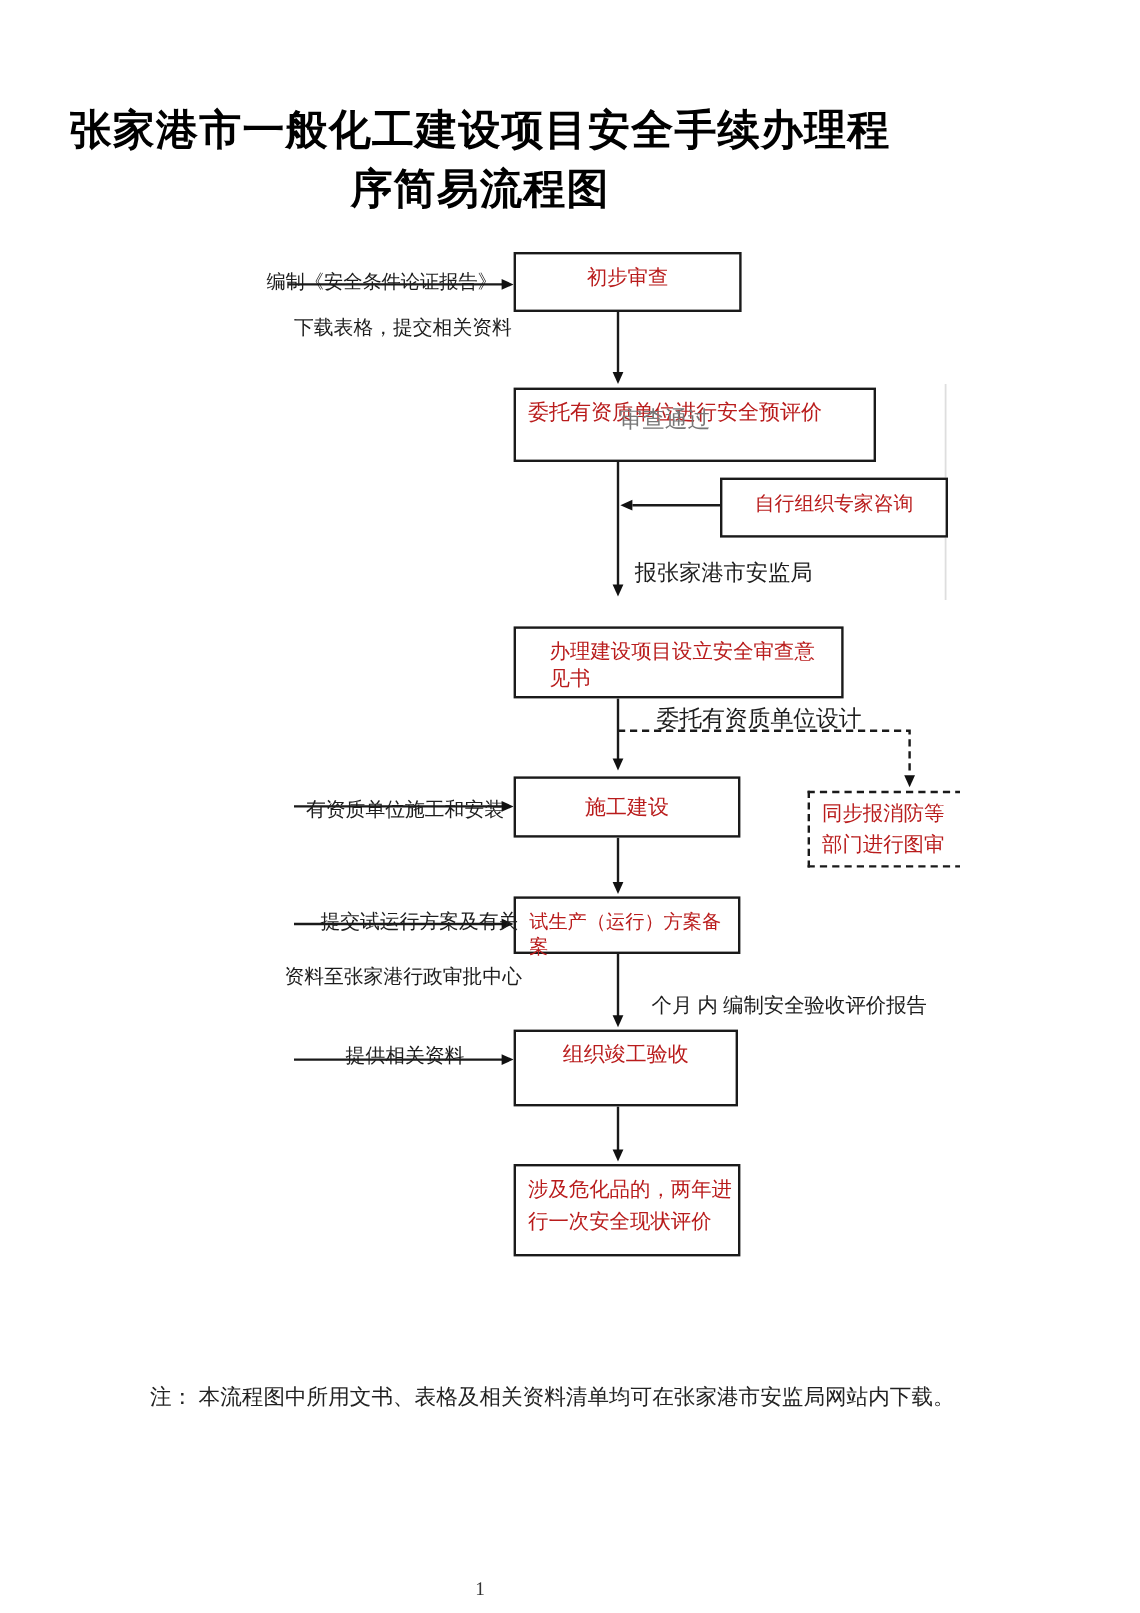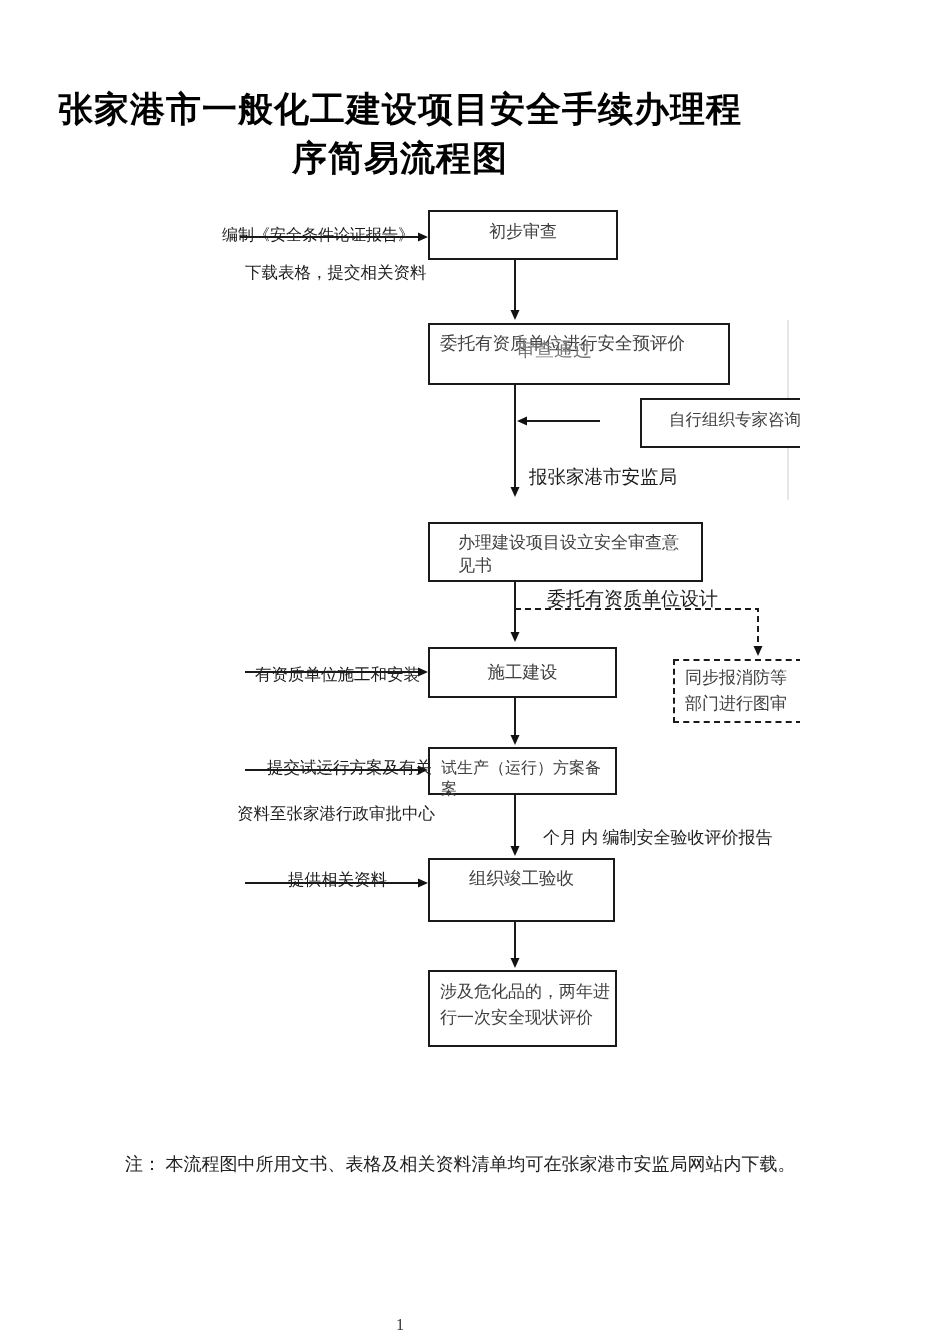--- a/index.html
+++ b/index.html
@@ -19,21 +19,21 @@
     font-size:35px;line-height:49px;
     letter-spacing:1px;
     color:#000;
   }
   .box{
     position:absolute;
     border:2px solid #1a1a1a;
     background:#ffffff;
     box-sizing:border-box;
     font-family:Liberation Sans, sans-serif;
-    color:#404040;
+    color:#b91c1c;
   }
   .box.dashed{border:2px dashed #1a1a1a;}
   .lbl{
     position:absolute;
     white-space:nowrap;
     font-family:"Liberation Serif", serif;
     color:#1c1c1c;
     margin-top:16px;
   }
   #svg-connectors{position:absolute;top:0;left:0;pointer-events:none;}
@@ -104,21 +104,21 @@
   </svg>
 
   <div class="box" style="left:428px;top:210px;width:190px;height:50px;text-align:center;padding-top:8px;font-size:17px;">
     <span>初步审查</span>
   </div>
 
   <div class="box" style="left:428px;top:323px;width:302px;height:62px;padding:6px 8px 0 10px;font-size:17.5px;">
     <span>委托有资质单位进行安全预评价</span>
   </div>
 
-  <div class="box" style="left:600px;top:398px;width:190px;height:50px;text-align:center;padding-top:9px;font-size:16.5px;margin-left:40px;">
+  <div class="box" style="left:600px;top:398px;width:190px;height:50px;text-align:center;padding-top:9px;font-size:16.5px;">
     <span>自行组织专家咨询</span>
   </div>
 
   <div class="box" style="left:428px;top:522px;width:275px;height:60px;padding:7px 6px 0 28px;font-size:17px;">
     <span>办理建设项目设立安全审查意见书</span>
   </div>
 
   <div class="box" style="left:428px;top:647px;width:189px;height:51px;text-align:center;padding-top:11px;font-size:17.5px;">
     <span>施工建设</span>
   </div>

